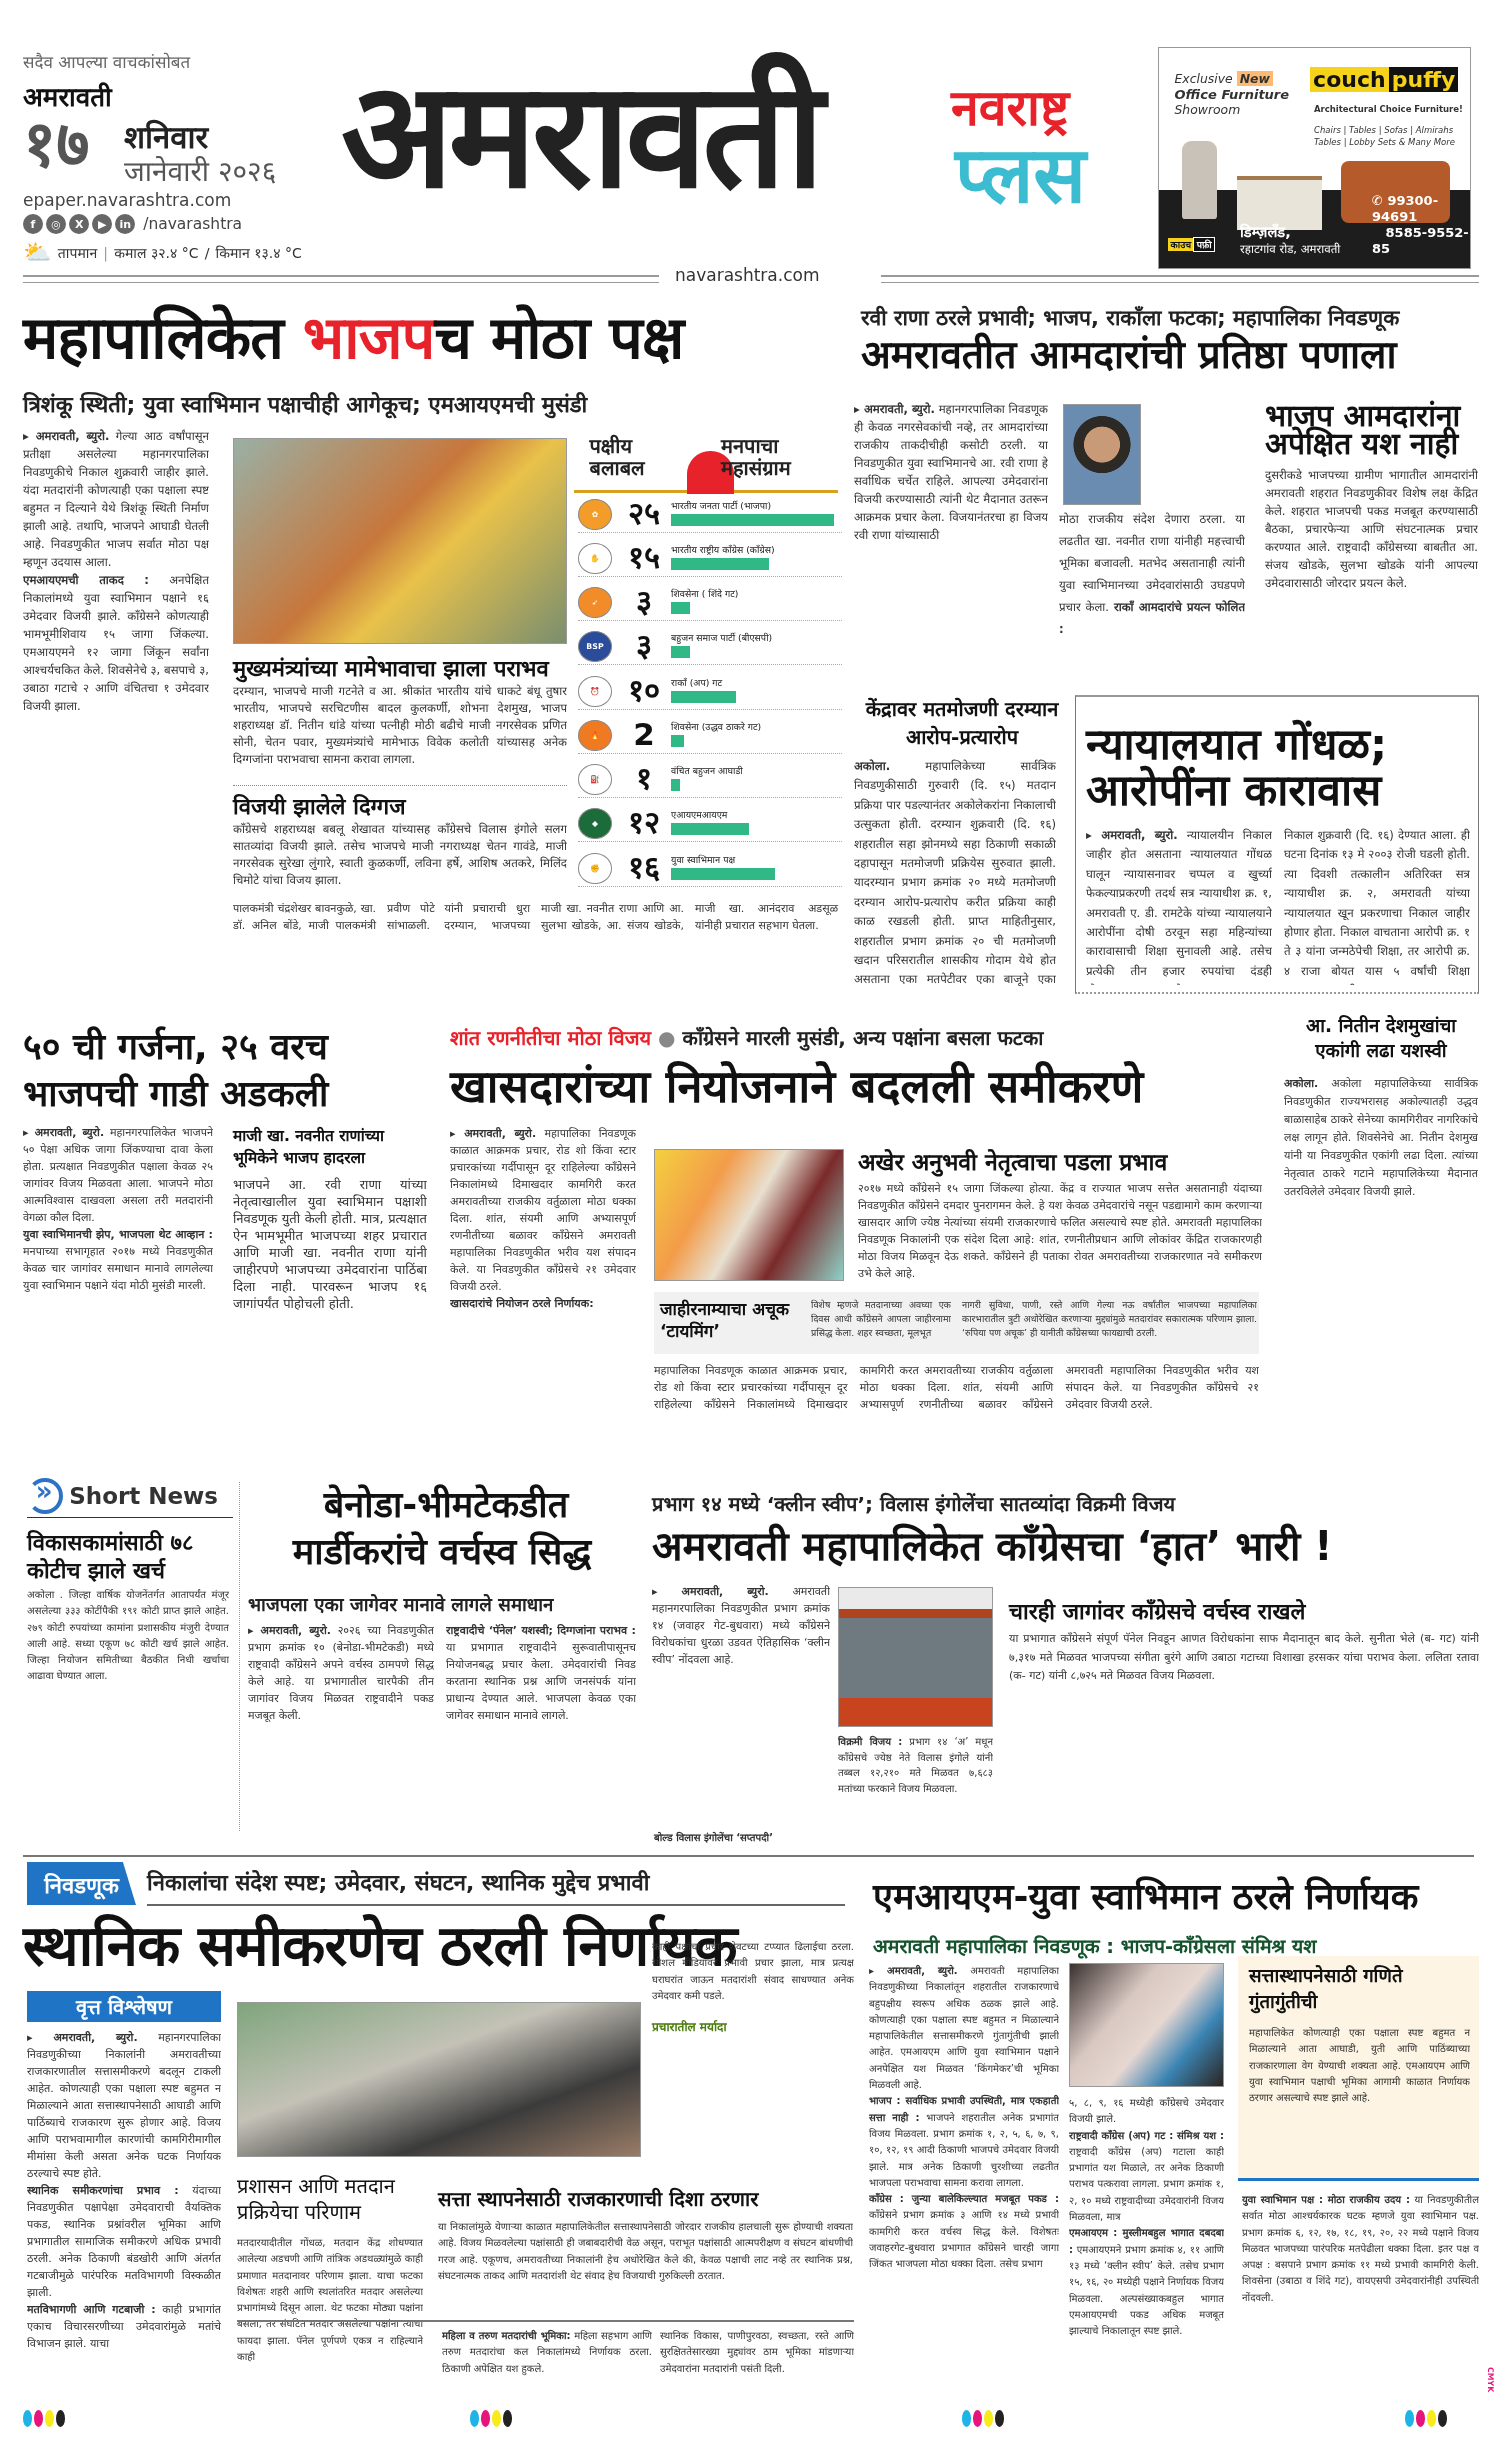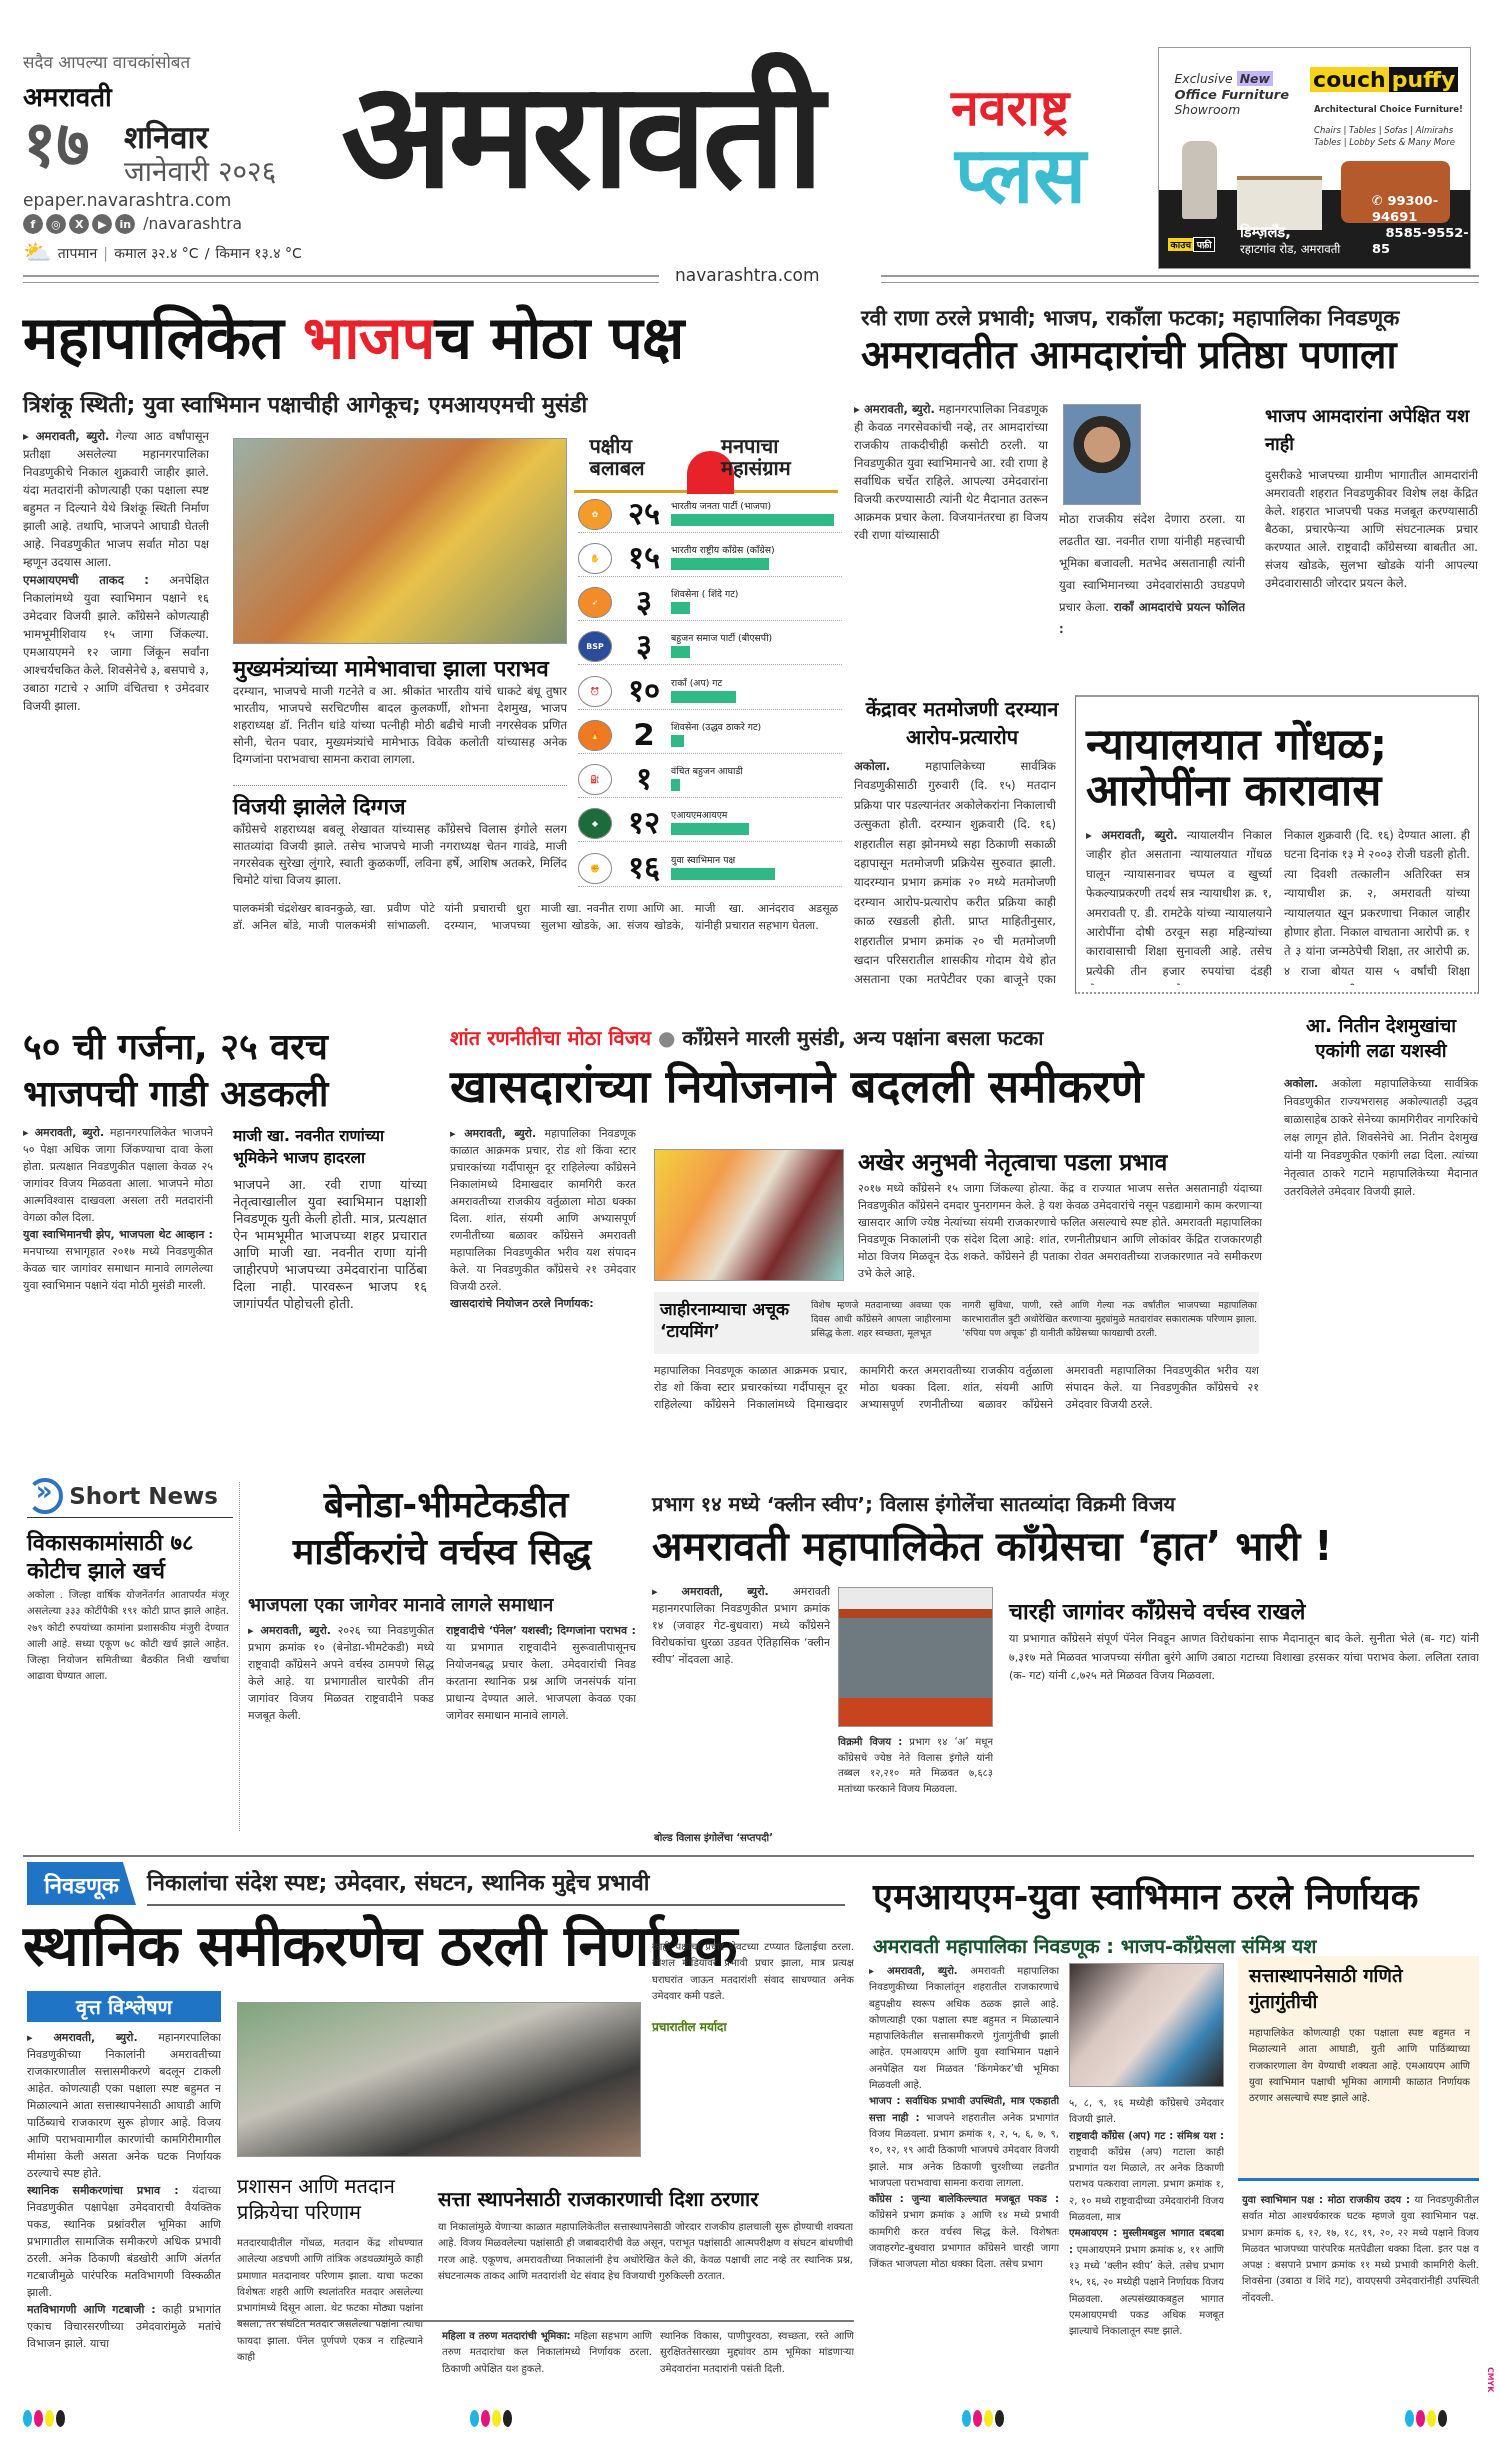--- a/index.html
+++ b/index.html
@@ -23,21 +23,21 @@
   .logo-main{left:341px;top:58px;font-size:147px;font-weight:bold;color:#222;letter-spacing:-4.7px;line-height:155px}
   .logo-nav{left:951px;top:81px;font-size:50px;font-weight:bold;color:#e8222a;line-height:54px}
   .logo-plus{left:955px;top:136px;font-size:78px;font-weight:bold;color:#3bbcd0;line-height:78px}
   .mast-site{left:675px;top:265px;font-size:17px;color:#333}
   .mast-rule-l{left:23px;top:275px;width:636px;height:7.8px;border-top:2.3px double #999;border-bottom:1.6px solid #999}
   .mast-rule-r{left:881px;top:275px;width:598px;height:7.8px;border-top:2.3px double #999;border-bottom:1.6px solid #999}
   
   .ad{left:1158px;top:47px;width:313px;height:222px;border:1.6px solid #999;background:#fff;overflow:hidden}
   .ad .ex{position:absolute;left:15.5px;top:23px;font-size:12.4px;font-style:italic;color:#333;line-height:15.5px}
   .ad .ex b{font-size:13px}
-  .ad .new{background:#c4b5fd;padding:0 3.1px;font-weight:bold}
+  .ad .new{background:#fdba74;padding:0 3.1px;font-weight:bold}
   .ad .brand{position:absolute;left:151px;top:19.4px;display:flex;font-size:22px;font-weight:bold}
   .ad .brand span:first-child{background:#f6d21b;color:#111;padding:0 3.1px}
   .ad .brand span:last-child{background:#111;color:#f6d21b;padding:0 3.1px}
   .ad .arch{position:absolute;left:155px;top:56px;font-size:8.5px;font-weight:bold;color:#333}
   .ad .prods{position:absolute;left:155px;top:76px;font-size:8.5px;font-style:italic;color:#333;line-height:12.4px}
   .ad .floor{position:absolute;left:0;bottom:0;width:100%;height:78px;background:#1d1d1d}
   .ad .chair{position:absolute;left:23px;top:93px;width:35px;height:78px;background:#c9c2b8;border-radius:9.3px 9.3px 3.1px 3.1px}
   .ad .desk{position:absolute;left:78px;top:128px;width:85px;height:54px;background:#e9e4d9;border-top:4.7px solid #a37a4e}
   .ad .sofa{position:absolute;left:182px;top:113px;width:109px;height:62px;background:#b55a2a;border-radius:7.8px}
   .ad .addr{position:absolute;left:81px;bottom:11px;color:#fff;font-size:11.6px;line-height:15.5px}
@@ -229,21 +229,21 @@
 <div class="abs h-xxl" style="left:861px;top:335px;font-size:39px">अमरावतीत आमदारांची प्रतिष्ठा पणाला</div>
 <div class="abs body-text" style="left:854px;top:400px;width:194px;height:268px;overflow:hidden;font-size:11.6px;line-height:18px">
   <b>▸ अमरावती, ब्युरो.</b>
   <span>महानगरपालिका निवडणूक ही केवळ नगरसेवकांची नव्हे, तर आमदारांच्या राजकीय ताकदीचीही कसोटी ठरली. या निवडणुकीत युवा स्वाभिमानचे आ. रवी राणा हे सर्वाधिक चर्चेत राहिले. आपल्या उमेदवारांना विजयी करण्यासाठी त्यांनी थेट मैदानात उतरून आक्रमक प्रचार केला. विजयानंतरचा हा विजय रवी राणा यांच्यासाठी</span>
 </div>
 <div class="abs photo portrait" style="left:1063px;top:404px;width:78px;height:101px"></div>
 <div class="abs body-text" style="left:1059px;top:508px;width:186px;height:159px;overflow:hidden;font-size:11.6px;line-height:22px">
   <span>मोठा राजकीय संदेश देणारा ठरला. या लढतीत खा. नवनीत राणा यांनीही महत्त्वाची भूमिका बजावली. मतभेद असतानाही त्यांनी युवा स्वाभिमानच्या उमेदवारांसाठी उघडपणे प्रचार केला.</span>
   <b>राकाँ आमदारांचे प्रयत्न फोलित :</b>
 </div>
-<div class="abs" style="left:1265px;top:402px;width:217px;font-size:18px;font-weight:bold;color:#111;line-height:28px">भाजप आमदारांना अपेक्षित यश नाही</div>
+<div class="abs" style="left:1265px;top:402px;width:217px;font-size:30px;font-weight:bold;color:#111;line-height:28px">भाजप आमदारांना अपेक्षित यश नाही</div>
 <div class="abs body-text" style="left:1265px;top:466px;width:213px;height:202px;overflow:hidden;font-size:11.6px;line-height:18px">दुसरीकडे भाजपच्या ग्रामीण भागातील आमदारांनी अमरावती शहरात निवडणुकीवर विशेष लक्ष केंद्रित केले. शहरात भाजपची पकड मजबूत करण्यासाठी बैठका, प्रचारफेऱ्या आणि संघटनात्मक प्रचार करण्यात आले. राष्ट्रवादी काँग्रेसच्या बाबतीत आ. संजय खोडके, सुलभा खोडके यांनी आपल्या उमेदवारासाठी जोरदार प्रयत्न केले.</div>
 
 <div class="abs" style="left:861px;top:695px;width:202px;font-size:20px;font-weight:bold;color:#111;text-align:center;line-height:28px">केंद्रावर मतमोजणी दरम्यान आरोप-प्रत्यारोप</div>
 <div class="abs body-text" style="left:854px;top:757px;width:202px;height:233px;overflow:hidden;font-size:11.6px;line-height:19.4px">
   <b>अकोला.</b>
   <span>महापालिकेच्या सार्वत्रिक निवडणुकीसाठी गुरुवारी (दि. १५) मतदान प्रक्रिया पार पडल्यानंतर अकोलेकरांना निकालाची उत्सुकता होती. दरम्यान शुक्रवारी (दि. १६) शहरातील सहा झोनमध्ये सहा ठिकाणी सकाळी दहापासून मतमोजणी प्रक्रियेस सुरुवात झाली. यादरम्यान प्रभाग क्रमांक २० मध्ये मतमोजणी दरम्यान आरोप-प्रत्यारोप करीत प्रक्रिया काही काळ रखडली होती. प्राप्त माहितीनुसार, शहरातील प्रभाग क्रमांक २० ची मतमोजणी खदान परिसरातील शासकीय गोदाम येथे होत असताना एका मतपेटीवर एका बाजूने एका मतदान केंद्राचे तर स्टिकर आढळले.</span>
 </div>
 
 <div class="abs box-border" style="left:1075px;top:695px;width:404px;height:299px;border-top:2.3px solid #999;border-bottom:2.3px dotted #999"></div>
 <div class="abs h-xxl" style="left:1086px;top:722px;font-size:43px">न्यायालयात गोंधळ;</div>

